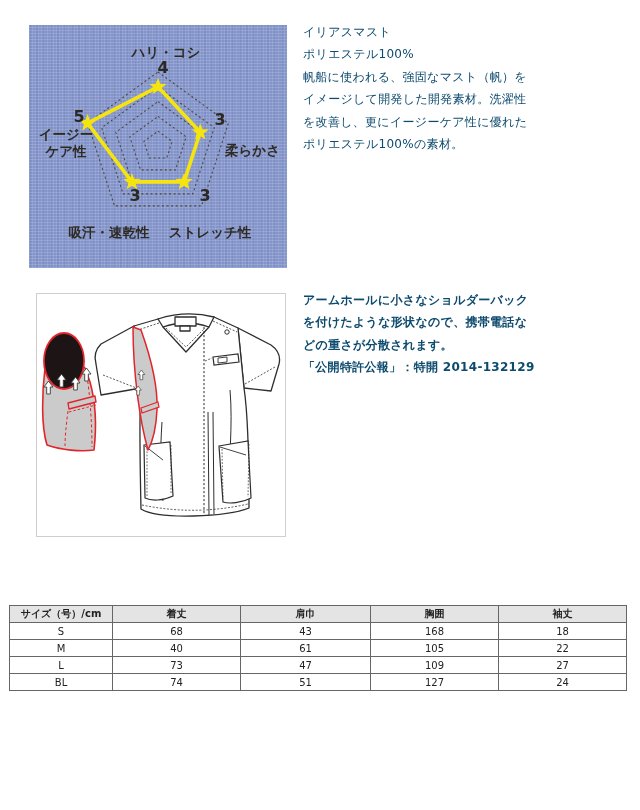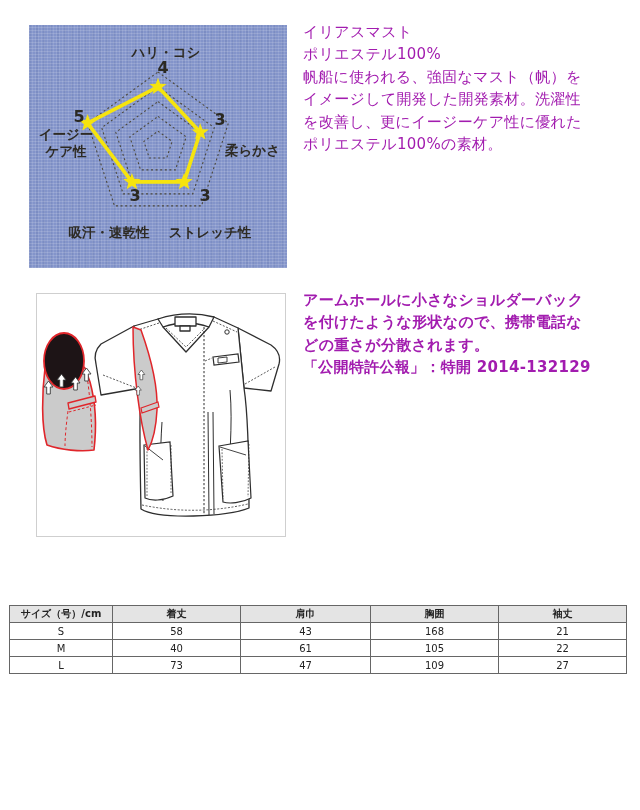--- a/index.html
+++ b/index.html
@@ -14,21 +14,21 @@
     background-image:
       repeating-linear-gradient(0deg, rgba(255,255,255,.14) 0 1px, rgba(255,255,255,0) 1px 3px),
       repeating-linear-gradient(90deg, rgba(255,255,255,.10) 0 1px, rgba(255,255,255,0) 1px 3px),
       repeating-linear-gradient(90deg, rgba(40,58,115,.08) 0 2px, rgba(40,58,115,0) 2px 7px);
   }
   .fabric-figure svg{display:block;width:100%;height:100%;}
   .rlab{font-size:13.5px;font-weight:600;fill:#2e2b24;font-family:"DejaVu Sans","Liberation Sans",sans-serif;}
   .rnum{font-size:16px;font-weight:700;fill:#2b2922;font-family:"DejaVu Sans","Liberation Sans",sans-serif;}
   
   .para{
-    position:absolute;font-size:15px;line-height:22.4px;color:#a21caf;
+    position:absolute;font-size:12px;line-height:22.4px;color:#0c4a6e;
     white-space:pre-line;letter-spacing:.3px;
   }
   #material-text{left:303px;top:21px;width:334px;}
   #patent-text{left:303px;top:289px;width:336px;font-weight:bold;}
   
   .garment-figure{
     position:absolute;left:36px;top:293px;width:250px;height:244px;margin:0;
     background:#fff;border:1px solid #cfcfcf;box-sizing:border-box;
   }
   .garment-figure svg{display:block;width:248px;height:242px;}
@@ -180,36 +180,43 @@
             <th>サイズ（号）/cm</th>
             <th>着丈</th>
             <th>肩巾</th>
             <th>胸囲</th>
             <th>袖丈</th>
           </tr>
         </thead>
       <tbody id="size-body">
           <tr>
             <td>S</td>
-            <td>58</td>
+            <td>68</td>
             <td>43</td>
             <td>168</td>
-            <td>21</td>
+            <td>18</td>
           </tr>
           <tr>
             <td>M</td>
             <td>40</td>
             <td>61</td>
             <td>105</td>
             <td>22</td>
           </tr>
           <tr>
             <td>L</td>
             <td>73</td>
             <td>47</td>
             <td>109</td>
             <td>27</td>
           </tr>
+          <tr>
+            <td>BL</td>
+            <td>74</td>
+            <td>51</td>
+            <td>127</td>
+            <td>24</td>
+          </tr>
         </tbody>
     </table>
   </div>
 
 </div>
 
 </body></html>

